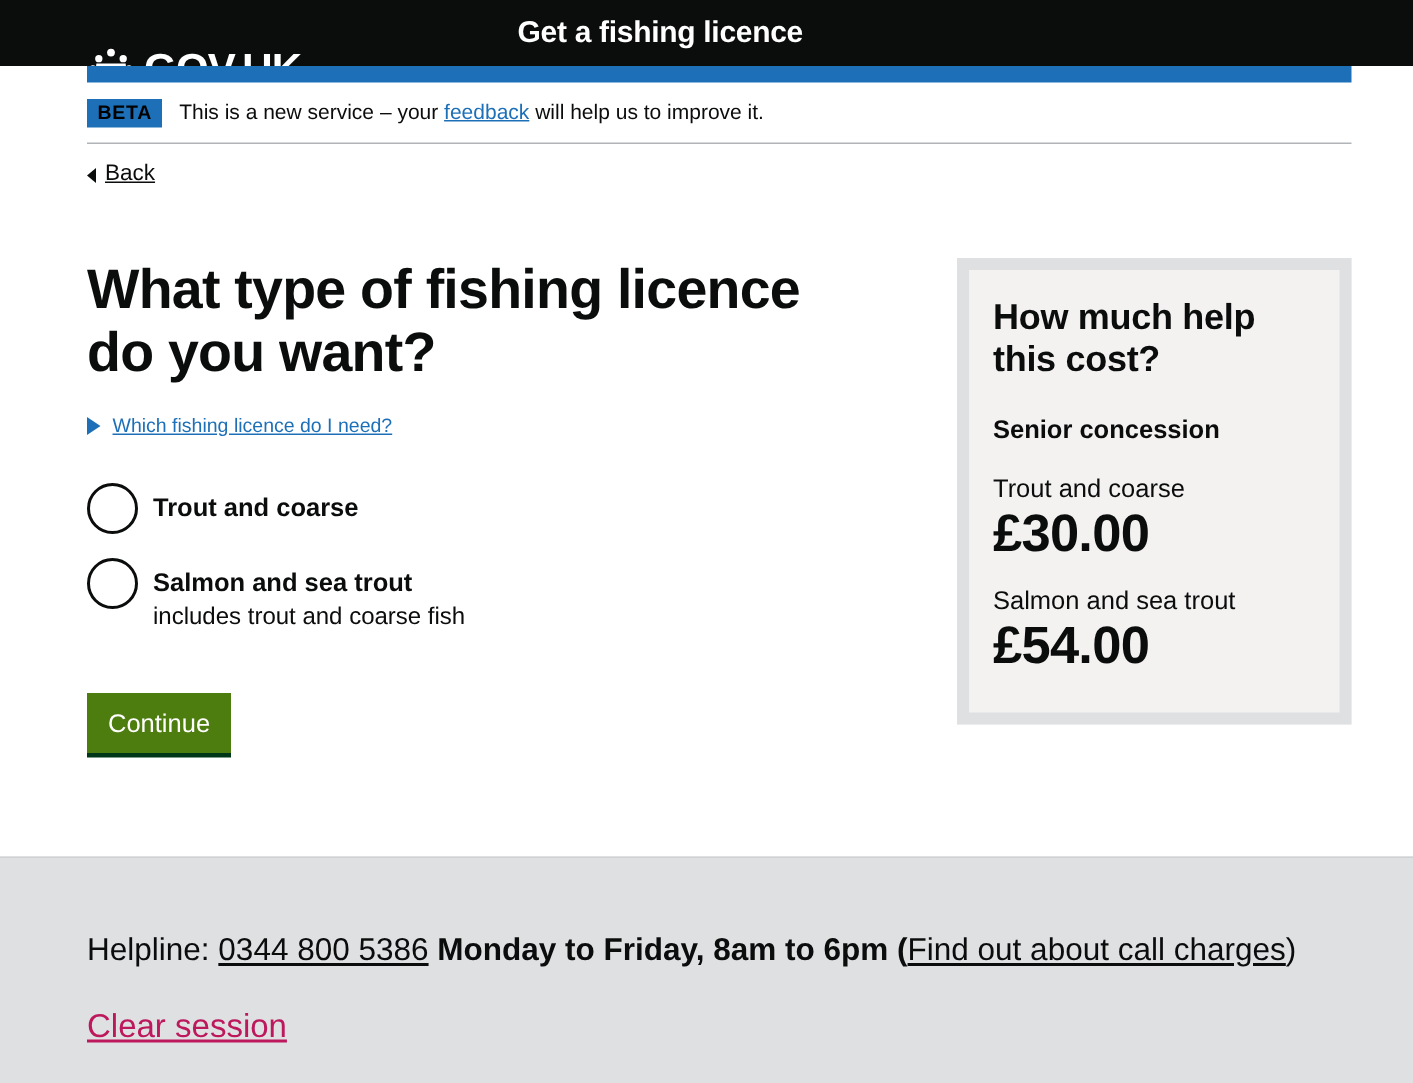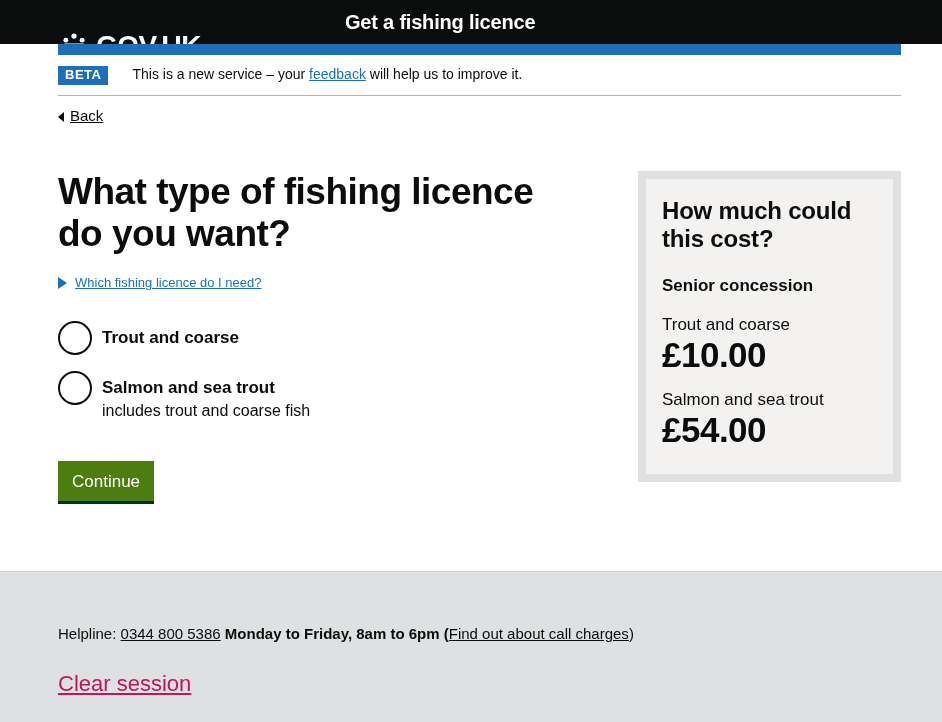--- a/index.html
+++ b/index.html
@@ -84,27 +84,27 @@
   .phase-banner {
     padding-top: 10px;
     padding-bottom: 10px;
     border-bottom: 1px solid #b1b4b6;
     display: flex;
     align-items: baseline;
   }
   .phase-tag {
     display: inline-block;
     background: #1d70b8;
-    color: #ffffff;
+    color: #000000;
     font-size: 13px;
     font-weight: bold;
     letter-spacing: 0.5px;
     padding: 2px 7px 3px 7px;
     line-height: 14px;
-    margin-right: 24px;
+    margin-right: 11px;
   }
   .phase-text {
     font-size: 14px;
     line-height: 18px;
     color: #0b0c0c;
   }
   a.link-blue {
     color: #1d70b8;
     text-decoration: underline;
   }
@@ -283,21 +283,21 @@
     border-top: 1px solid #cfd2d4;
     box-sizing: border-box;
   }
   .footer-inner {
     position: absolute;
     left: 58px;
     top: 52px;
     width: 843px;
   }
   .footer-text {
-    font-size: 15px;
+    font-size: 21px;
     line-height: 20px;
     color: #0b0c0c;
   }
   .footer-link {
     color: #0b0c0c;
     text-decoration: underline;
   }
   .clear-session {
     display: inline-block;
     margin-top: 29px;
@@ -376,25 +376,25 @@
           </span>
         </div>
 
       </div>
 
       <button class="continue-btn">Continue</button>
     </div>
 
     <div class="col-right">
       <div class="cost-panel-outer">
-        <h2 class="cost-title">How much could this cost?</h2>
+        <h2 class="cost-title">How much help this cost?</h2>
         <p class="cost-subtitle">Senior concession</p>
 
         <p class="cost-item-label">Trout and coarse</p>
-        <p class="cost-item-price">£10.00</p>
+        <p class="cost-item-price">£30.00</p>
 
         <p class="cost-item-label">Salmon and sea trout</p>
         <p class="cost-item-price last">£54.00</p>
       </div>
     </div>
 
   </div>
 </div>
 
 <div class="footer">

